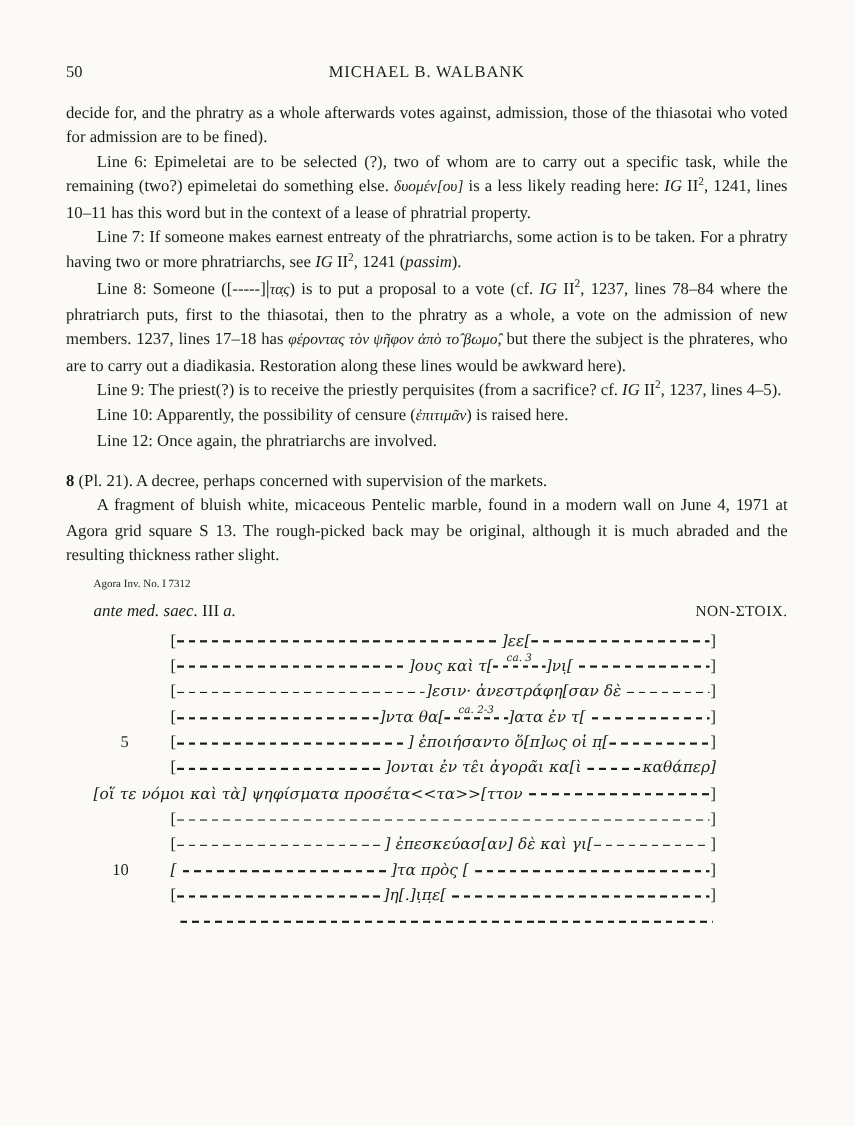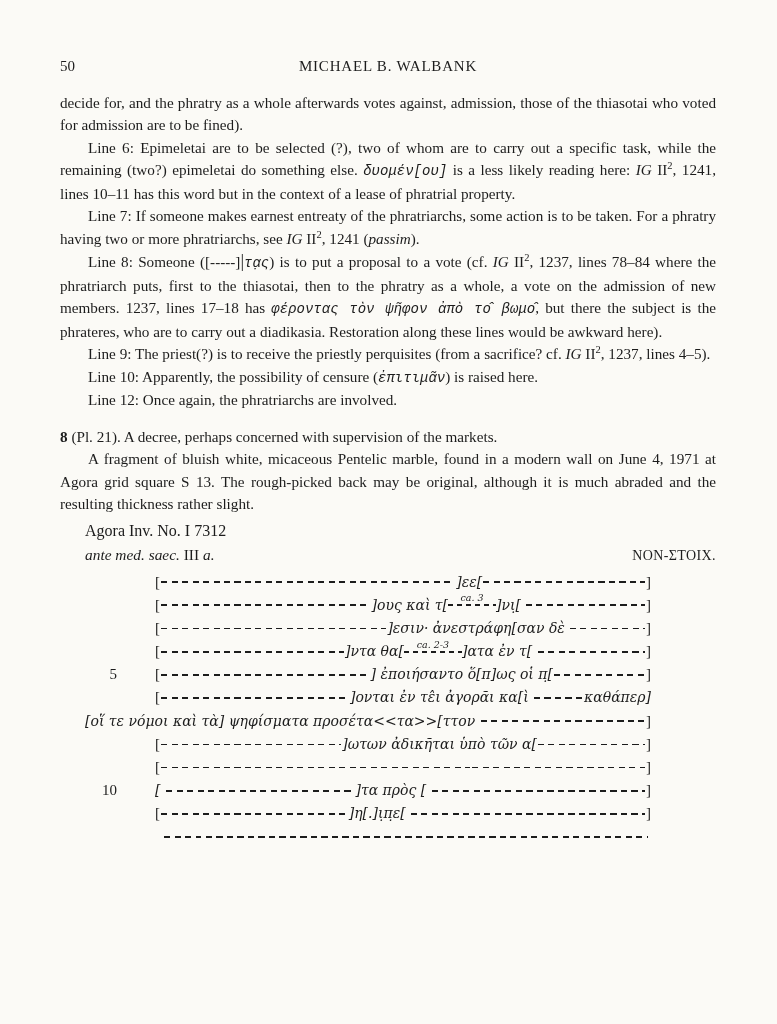--- a/index.html
+++ b/index.html
@@ -25,33 +25,33 @@
     font-size:15px;
   }
   .header .pageno { justify-self:start; }
   .header .head  { letter-spacing:0.8px; }
 
   .para { margin:0; text-align:justify; }
   .para.indent { text-indent:28px; }
 
   .run-i   { font-style:italic; }
   .run-b   { font-weight:bold; }
-  .run-g   { font-style:italic; font-family:Liberation Mono, monospace; font-size:14px; }
+  .run-g   { font-style:italic; font-family:Liberation Serif, serif; font-size:14px; }
   .run-sup { vertical-align:super; font-size:10.5px; line-height:0; }
   .run-bar { font-size:18px; }
 
   .sec-gap { height:14px; }
 
   .meas {
     font-size:13px; line-height:18.5px;
     margin:7px 0 5px 25px;
   }
   .inv {
     margin-left:25px; margin-top:3px;
-    font-size:16px; line-height:24px;
+    font-size:10px; line-height:24px;
   }
   .dateline {
     display:flex; justify-content:space-between; align-items:baseline;
     line-height:24px;
   }
   .dateline .left { margin-left:25px; font-size:15.4px; }
   .stoich { font-size:14px; letter-spacing:0.4px; }
 
   .inscription { margin-left:25px; width:566px; margin-top:3px; }
   .irow { position:relative; display:flex; height:23.2px; }
@@ -183,29 +183,29 @@
         <div class="inner full">
           <span class="itext">[οἵ τε νόμοι καὶ τὰ] ψηφίσματα προσέτα&lt;&lt;τα&gt;&gt;[ττον </span>
           <span class="fill" style="flex-grow: 120;"></span>
           <span class="itext up">]</span>
         </div>
       </div>
       <div class="irow">
         <div class="inner">
           <span class="itext up">[</span>
           <span class="fill" style="flex-grow: 160;"></span>
-          <span class="itext">]ωτων ἀδικῆται ὑπὸ τῶν α[</span>
           <span class="fill" style="flex-grow: 95;"></span>
           <span class="itext up">]</span>
         </div>
       </div>
       <div class="irow">
         <div class="inner">
           <span class="itext up">[</span>
           <span class="fill" style="flex-grow: 152;"></span>
+          <span class="itext">] ἐπεσκεύασ[αν] δὲ καὶ γι[</span>
           <span class="fill" style="flex-grow: 85;"></span>
           <span class="itext up">]</span>
         </div>
       </div>
       <div class="irow">
         <span class="num">10</span>
         <div class="inner">
           <span class="itext">[ </span>
           <span class="fill" style="flex-grow: 190;"></span>
           <span class="itext">]τα πρὸς [ </span>

